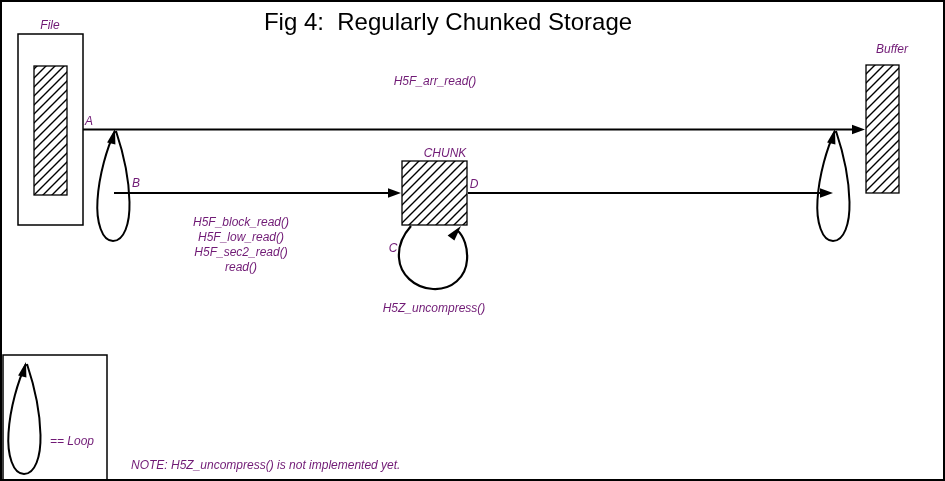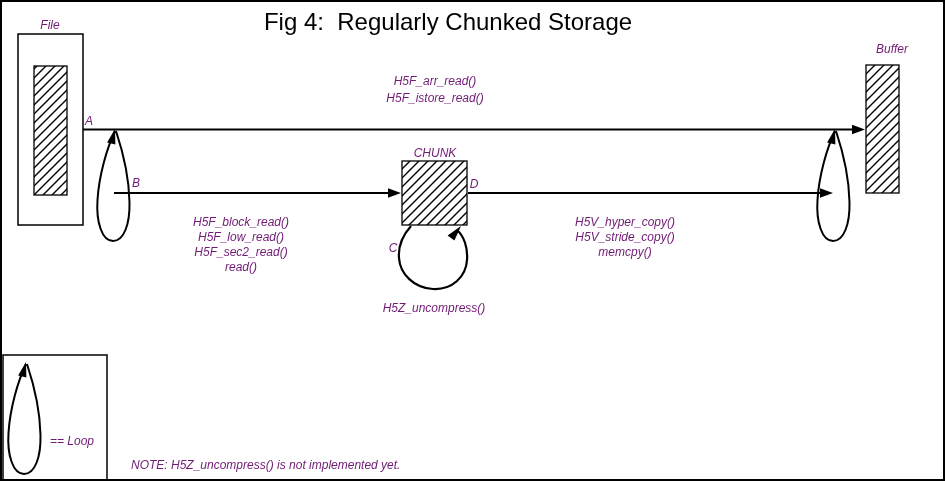--- a/index.html
+++ b/index.html
@@ -90,44 +90,38 @@
       <polygon points="0,-1 0.4,14.6 -7.9,12.5" fill="#000000"></polygon>
     </g>
   </svg>
 
   <div class="title" style="left:446px; top:6px;">Fig 4:  Regularly Chunked Storage</div>
 
   <div class="lbl ctr" style="left:48px; top:16px;">File</div>
 
   <div class="lbl ctr" style="left:880px; top:40px;margin-left:10px;">Buffer</div>
 
-  <div class="lbl ctr" style="left:433px; top:144px;text-align:center;">CHUNK</div>
+  <div class="lbl ctr" style="left:443px; top:144px;text-align:center;">CHUNK</div>
 
   <div class="lbl ctr" style="left:87px; top:112px;">A</div>
   <div class="lbl ctr" style="left:134px; top:174px;">B</div>
   <div class="lbl ctr" style="left:391px; top:239px;">C</div>
   <div class="lbl ctr" style="left:472px; top:175px;">D</div>
 
   <div class="lbl ctr fnblock-top" style="left:433px; top:71px;">
     <div>H5F_arr_read()</div>
-    <div>H5F_istore_read()</div>
   </div>
 
   <div class="lbl ctr fnblock" style="left:239px; top:195px;">
     <div>H5F_block_read()</div>
     <div>H5F_low_read()</div>
     <div>H5F_sec2_read()</div>
     <div>read()</div>
   </div>
 
-  <div class="lbl ctr fnblock" style="left:623px; top:195px;">
-    <div>H5V_hyper_copy()</div>
-    <div>H5V_stride_copy()</div>
-    <div>memcpy()</div>
-  </div>
 
   <div class="lbl ctr" style="left:432px; top:299px;">H5Z_uncompress()</div>
 
   <div class="lbl" style="left:48px; top:432px;">== Loop</div>
 
   <div class="lbl" style="left:129px; top:456px;">NOTE: H5Z_uncompress() is not implemented yet.</div>
 
 </div>
 
 </body></html>

